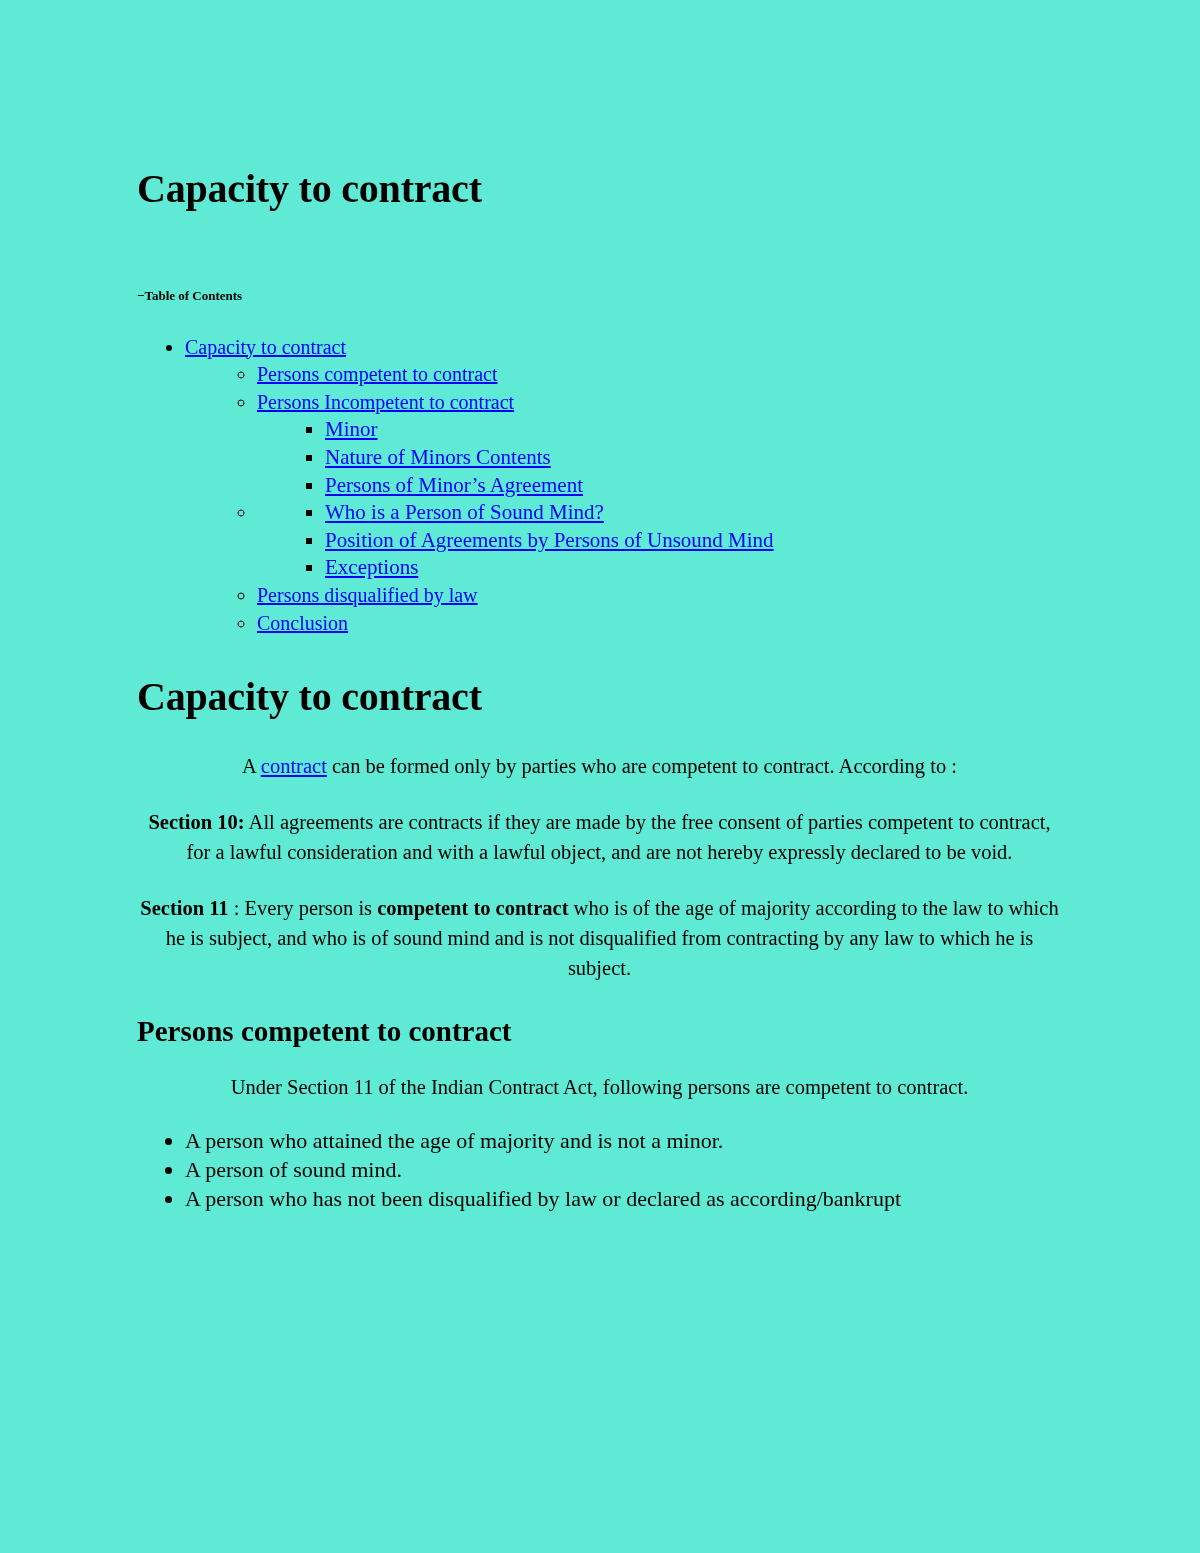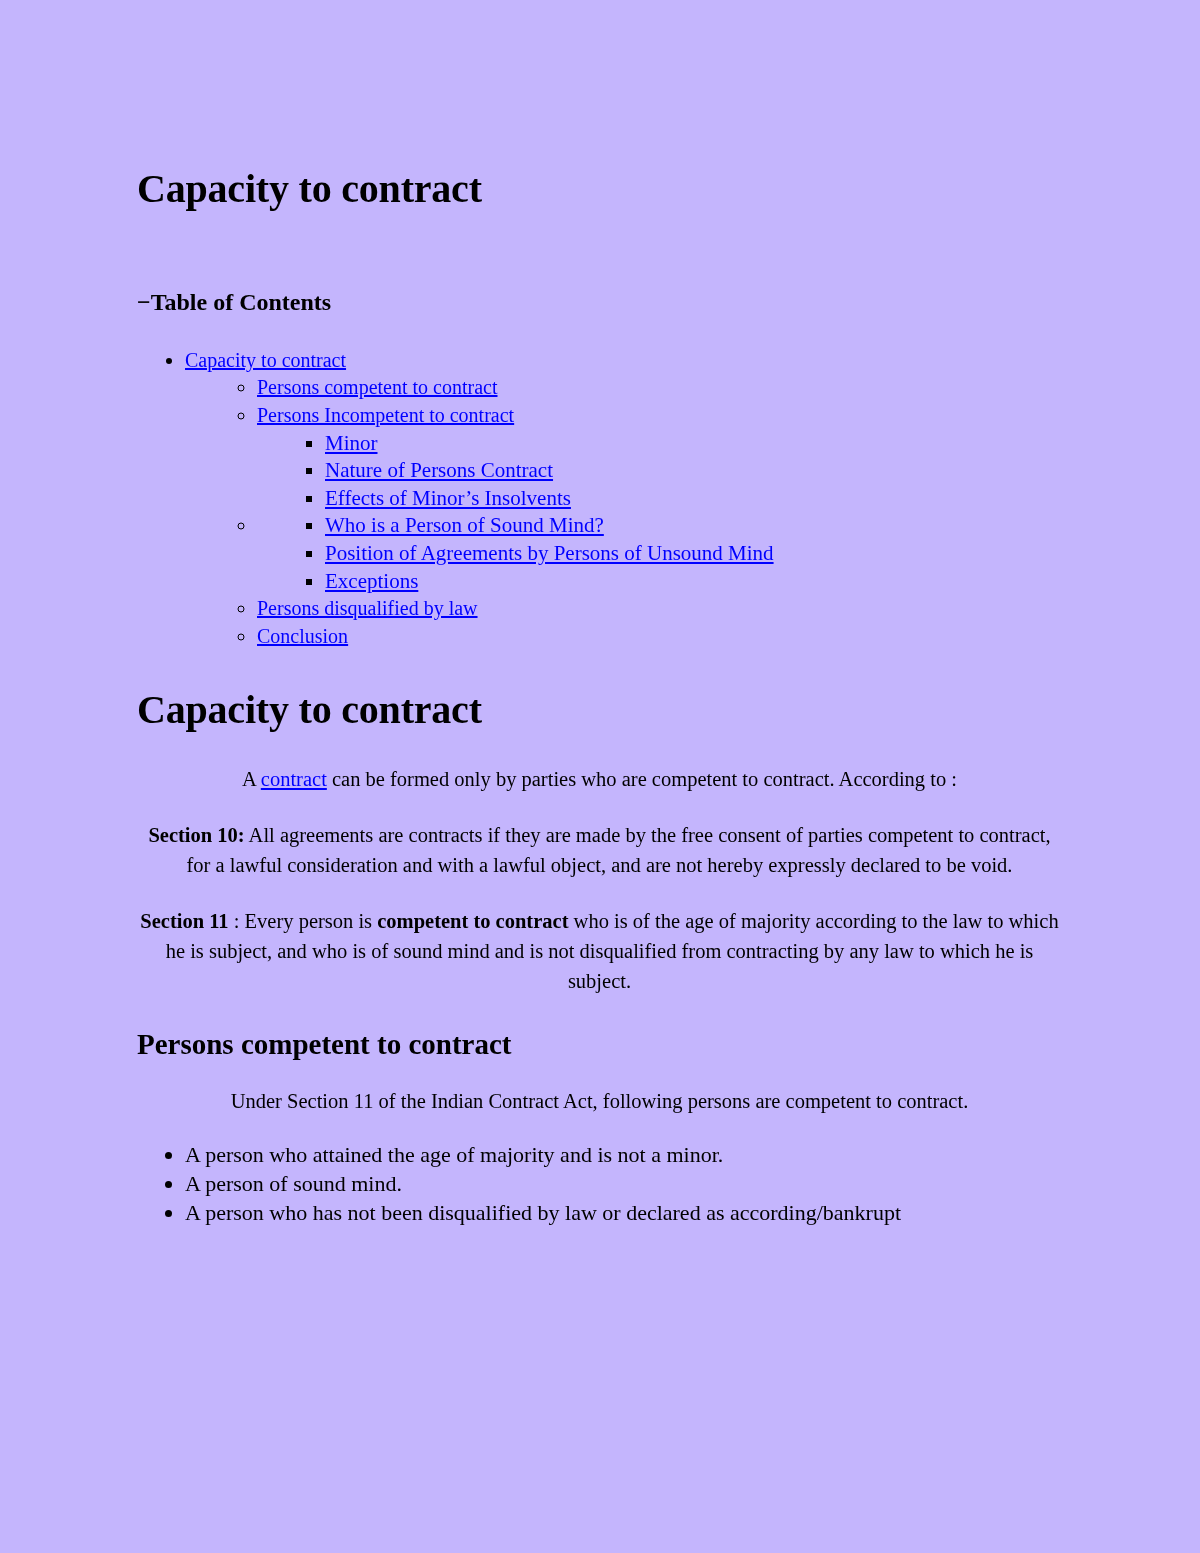--- a/index.html
+++ b/index.html
@@ -14,42 +14,42 @@
     color: #000000;
     position: relative;
     overflow: hidden;
   }
   .page {
     position: absolute;
     left: 0;
     top: 0;
     width: 1200px;
     height: 1553px;
-    background: #c4b5fd;
+    background: #5eead4;
   }
   .content {
     position: absolute;
     left: 137px;
     top: 0;
     width: 925px;
   }
 
   
   .doc-title {
     font-size: 40px;
     font-weight: bold;
     line-height: 1.05;
     margin: 0;
     padding-top: 168px;
     letter-spacing: -0.2px;
   }
 
   
   .toc-header {
-    font-size: 24px;
+    font-size: 13px;
     font-weight: bold;
     margin: 0;
     padding-top: 78px;
     line-height: 1.2;
   }
   .toc-toggle {
     display: inline-block;
     cursor: pointer;
   }
 
@@ -157,24 +157,24 @@
             <a class="toc-link" href="#">Persons competent to contract</a>
           </li>
 
           <li>
             <a class="toc-link" href="#">Persons Incompetent to contract</a>
             <ul class="toc-l3">
               <li>
                 <a class="toc-link" href="#">Minor</a>
               </li>
               <li>
-                <a class="toc-link" href="#">Nature of Persons Contract</a>
-              </li>
-              <li>
-                <a class="toc-link" href="#">Effects of Minor’s Insolvents</a>
+                <a class="toc-link" href="#">Nature of Minors Contents</a>
+              </li>
+              <li>
+                <a class="toc-link" href="#">Persons of Minor’s Agreement</a>
               </li>
             </ul>
           </li>
 
           <li>
             <ul class="toc-l3">
               <li>
                 <a class="toc-link" href="#">Who is a Person of Sound Mind?</a>
               </li>
               <li>

